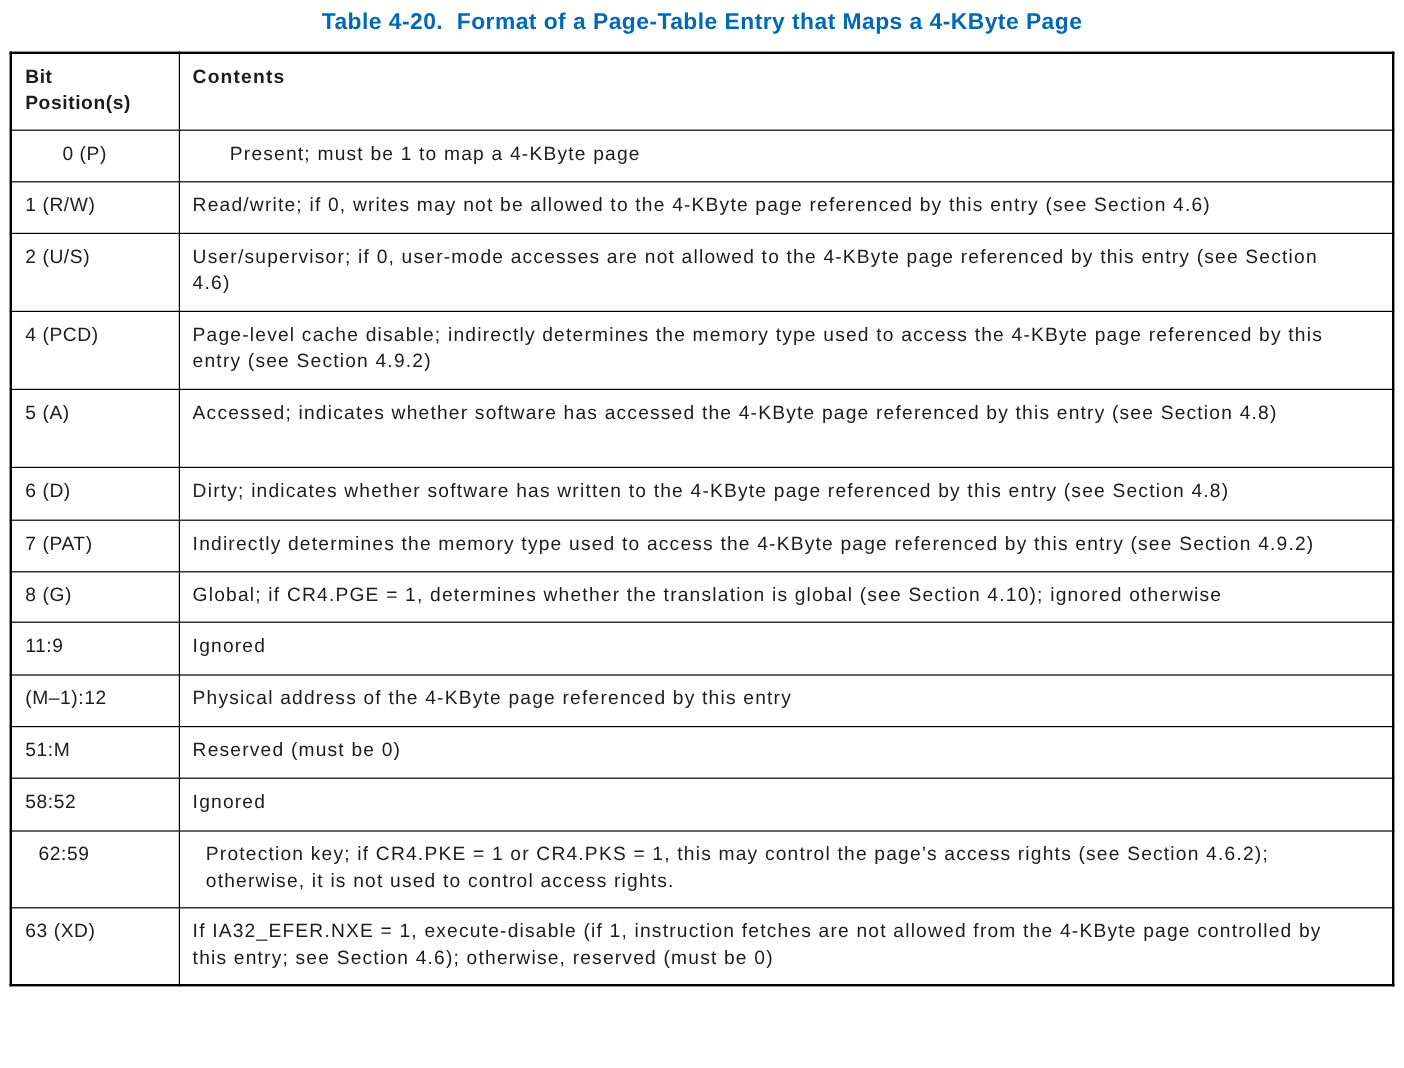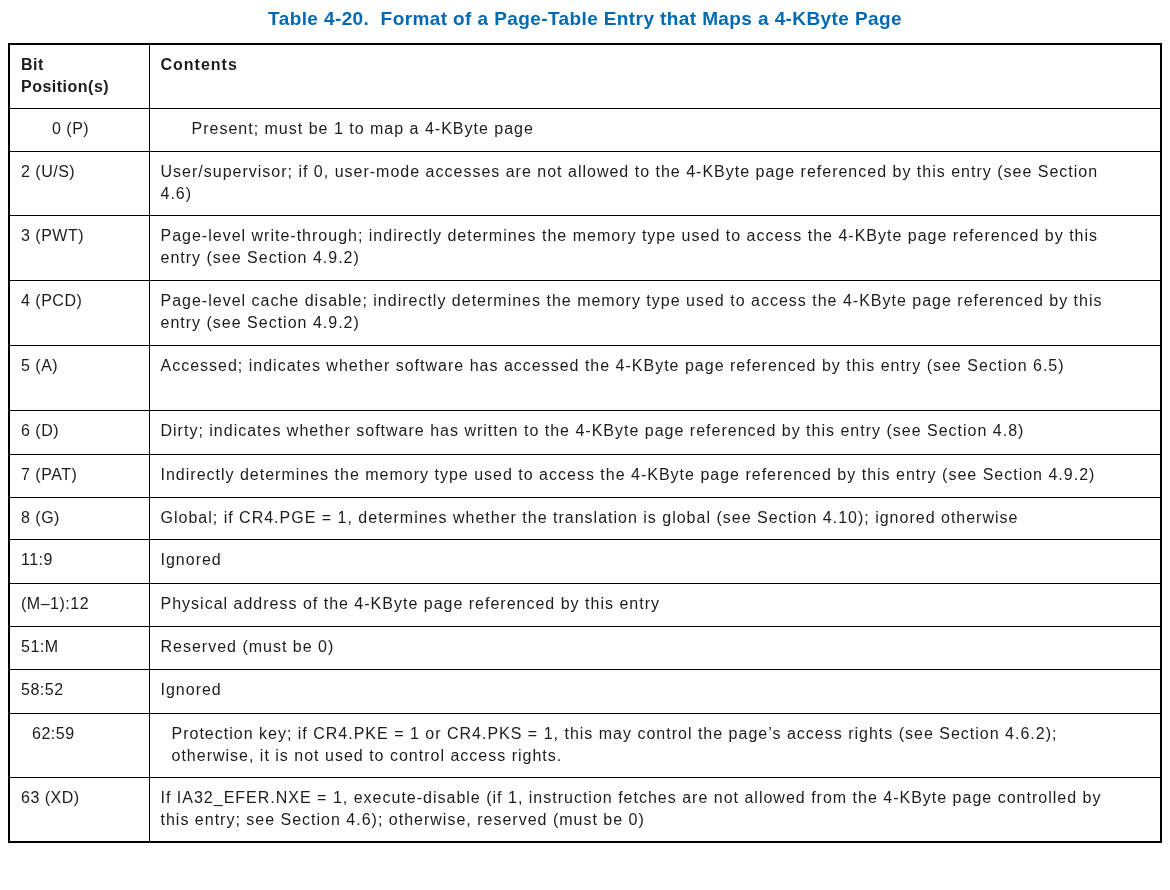--- a/index.html
+++ b/index.html
@@ -85,34 +85,34 @@
 Position(s)</th>
       <th>Contents</th>
     </tr>
   </thead>
   <tbody>
       <tr>
         <td>0 (P)</td>
         <td>Present; must be 1 to map a 4-KByte page</td>
       </tr>
       <tr>
+        <td>1 (R/W)</td>
+        <td>Read/write; if 0, writes may not be allowed to the 4-KByte page referenced by this entry (see Section 4.6)</td>
+      </tr>
+      <tr>
         <td>2 (U/S)</td>
         <td>User/supervisor; if 0, user-mode accesses are not allowed to the 4-KByte page referenced by this entry (see Section 4.6)</td>
-      </tr>
-      <tr>
-        <td>3 (PWT)</td>
-        <td>Page-level write-through; indirectly determines the memory type used to access the 4-KByte page referenced by this entry (see Section 4.9.2)</td>
       </tr>
       <tr>
         <td>4 (PCD)</td>
         <td>Page-level cache disable; indirectly determines the memory type used to access the 4-KByte page referenced by this entry (see Section 4.9.2)</td>
       </tr>
       <tr>
         <td>5 (A)</td>
-        <td>Accessed; indicates whether software has accessed the 4-KByte page referenced by this entry (see Section 6.5)</td>
+        <td>Accessed; indicates whether software has accessed the 4-KByte page referenced by this entry (see Section 4.8)</td>
       </tr>
       <tr>
         <td>6 (D)</td>
         <td>Dirty; indicates whether software has written to the 4-KByte page referenced by this entry (see Section 4.8)</td>
       </tr>
       <tr>
         <td>7 (PAT)</td>
         <td>Indirectly determines the memory type used to access the 4-KByte page referenced by this entry (see Section 4.9.2)</td>
       </tr>
       <tr>

